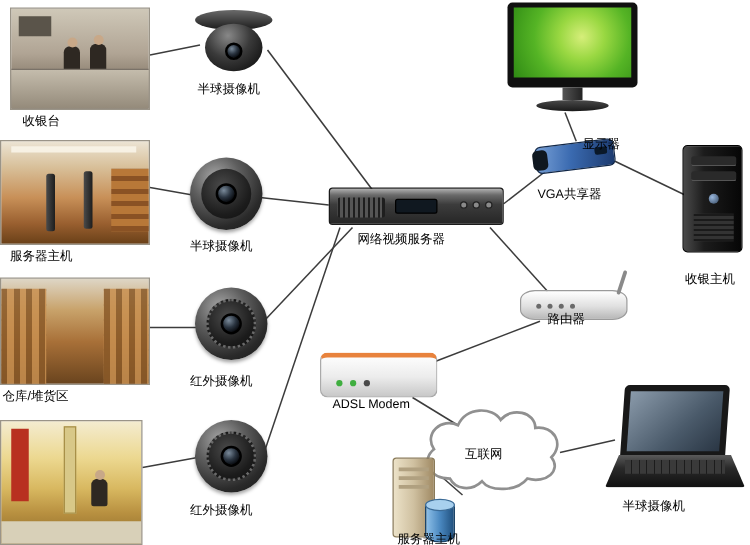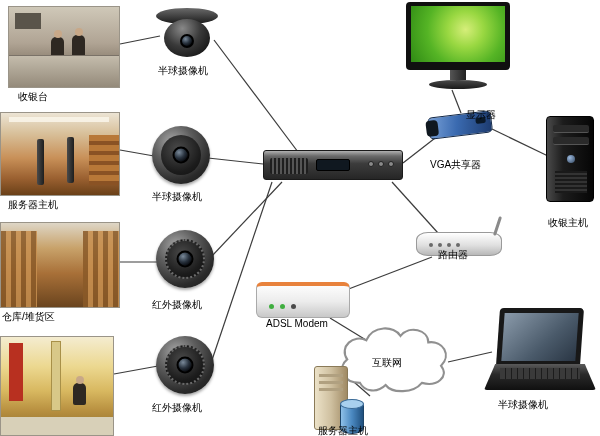--- a/index.html
+++ b/index.html
@@ -231,32 +231,33 @@
 
   <div class="dvr">
     <div class="dvr-vent"></div>
     <div class="dvr-disp"></div>
     <div class="dvr-btns">
         <i></i>
         <i></i>
         <i></i>
       </div>
   </div>
+  <div class="node-label" style="left:286px;top:184px">网络视频服务器</div>
 
   <div class="monitor">
     <div class="mon-screen">
       <div class="mon-glass"></div>
     </div>
     <div class="mon-neck"></div>
     <div class="mon-base"></div>
   </div>
   <div class="node-label" style="left:466px;top:108px">显示器</div>
 
   <div class="vga"></div>
-  <div class="node-label" style="left:430px;top:158px">VGA共享器</div>
+  <div class="node-label" style="left:430px;top:148px">VGA共享器</div>
 
   <div class="pc">
     <div class="pc-bay" style="top:8px"></div>
     <div class="pc-bay" style="top:20px"></div>
     <div class="pc-btn"></div>
     <div class="pc-vent"></div>
   </div>
   <div class="node-label" style="left:548px;top:216px">收银主机</div>
 
   <div class="router">

